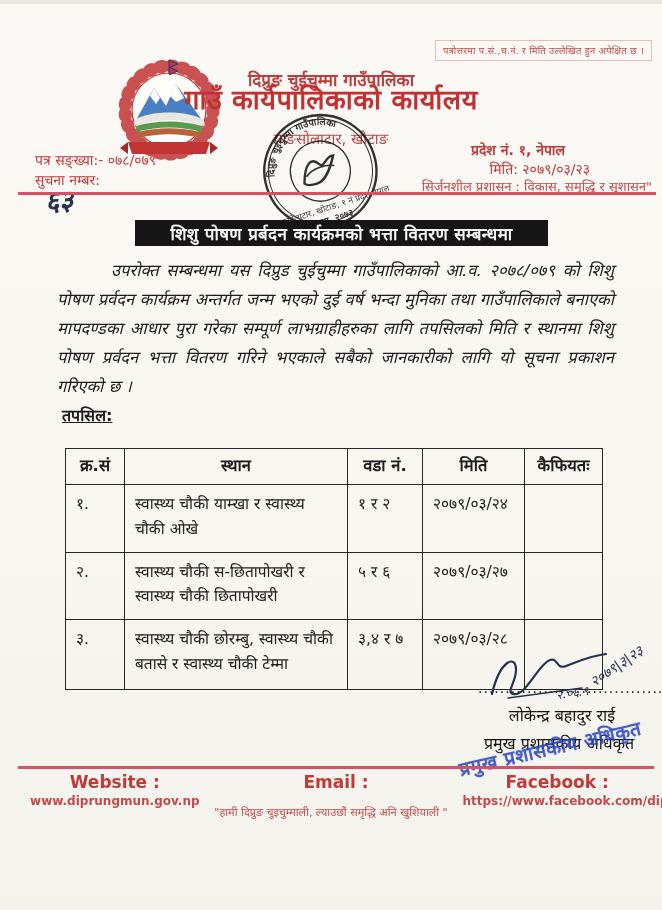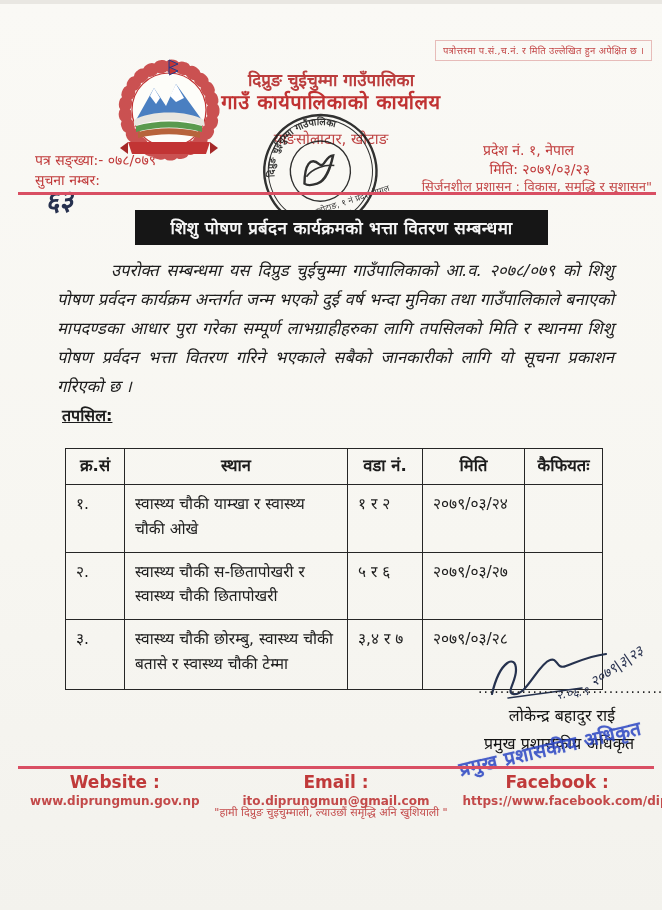--- a/index.html
+++ b/index.html
@@ -11,35 +11,35 @@
   }
   
   .top-note {
     position:absolute; top:36px; right:10px; font-size:9.5px; color:#c44a4a;
     border:1px solid rgba(196,74,74,.35); padding:3px 7px; letter-spacing:.2px;
   }
   
   .emblem { position:absolute; left:110px; top:54px; }
   
   .hdr-muni { position:absolute; left:0; right:0; top:64px; text-align:center; font-size:17px; font-weight:600; color:#bb3d3d; }
-  .hdr-office { position:absolute; left:0; right:0; top:84px; text-align:center; font-size:20px; font-weight:bold; color:#c03232; letter-spacing:.5px; }
+  .hdr-office { position:absolute; left:0; right:0; top:76px; text-align:center; font-size:27px; font-weight:bold; color:#c03232; letter-spacing:.5px; }
   .hdr-addr { position:absolute; left:0; right:0; top:124px; text-align:center; font-size:15px; color:#bf4545; }
   
   .round-stamp { position:absolute; left:258px; top:104px; transform:rotate(-18deg); opacity:.87; }
   
   .letter-no { position:absolute; left:35px; top:146px; font-size:14px; color:#c03a3a; }
   .notice-row { position:absolute; left:35px; top:166px; font-size:14px; color:#c03a3a; display:flex; align-items:flex-start;flex-direction:column; }
   .notice-hand { font-size:27px; color:#27314f; font-style:italic; margin-left:10px; margin-top:-8px; transform:rotate(-4deg); font-weight:600; }
-  .province { position:absolute; right:88px; top:136px; font-size:14px; color:#c03a3a; }
+  .province { position:absolute; right:97px; top:136px; font-size:14px; color:#c03a3a;font-weight:bold; }
   .miti { position:absolute; right:72px; top:155px; font-size:14px; color:#c03a3a; }
   .motto { position:absolute; right:10px; top:173px; font-size:13px; color:#c44a4a; }
   .hr-pink { position:absolute; left:18px; right:6px; top:188px; height:3px; background:#d94f63; }
   
   .title-bar {
-    position:absolute; left:135px; top:206px; width:413px; height:35px;
+    position:absolute; left:135px; top:216px; width:413px; height:26px;
     background:#161616; color:#f5f5f5; font-size:17px; font-weight:600;
     display:flex; align-items:center; justify-content:center; letter-spacing:.3px;
   }
   
   .body-par {
     position:absolute; left:57px; top:252px; width:557px; font-size:16.5px;
     line-height:29px; text-align:justify; text-indent:54px; color:#1c1c1c;font-style:italic;
   }
   .tapasil { position:absolute; left:62px; top:400px; font-size:16px; font-weight:bold; text-decoration:underline; }
   
@@ -199,21 +199,20 @@
   <div class="blue-stamp">प्रमुख प्रशासकीय अधिकृत</div>
 
   <div class="hr-footer"></div>
   <div class="footer-cols">
     <div class="fcol c1">
       <div class="flabel">Website :</div>
       <div class="fvalue">www.diprungmun.gov.np</div>
     </div>
     <div class="fcol c2">
       <div class="flabel">Email :</div>
-      <div class="fvalue">ito.diprungmun@gmail.com</div>
     </div>
     <div class="fcol c3">
       <div class="flabel">Facebook :</div>
       <div class="fvalue">https://www.facebook.com/diprung</div>
     </div>
   </div>
   <div class="footer-quote">"हामी दिप्रुङ चुइचुम्माली, ल्याउछौं समृद्धि अनि खुशियाली "</div>
 
 </div>
 

